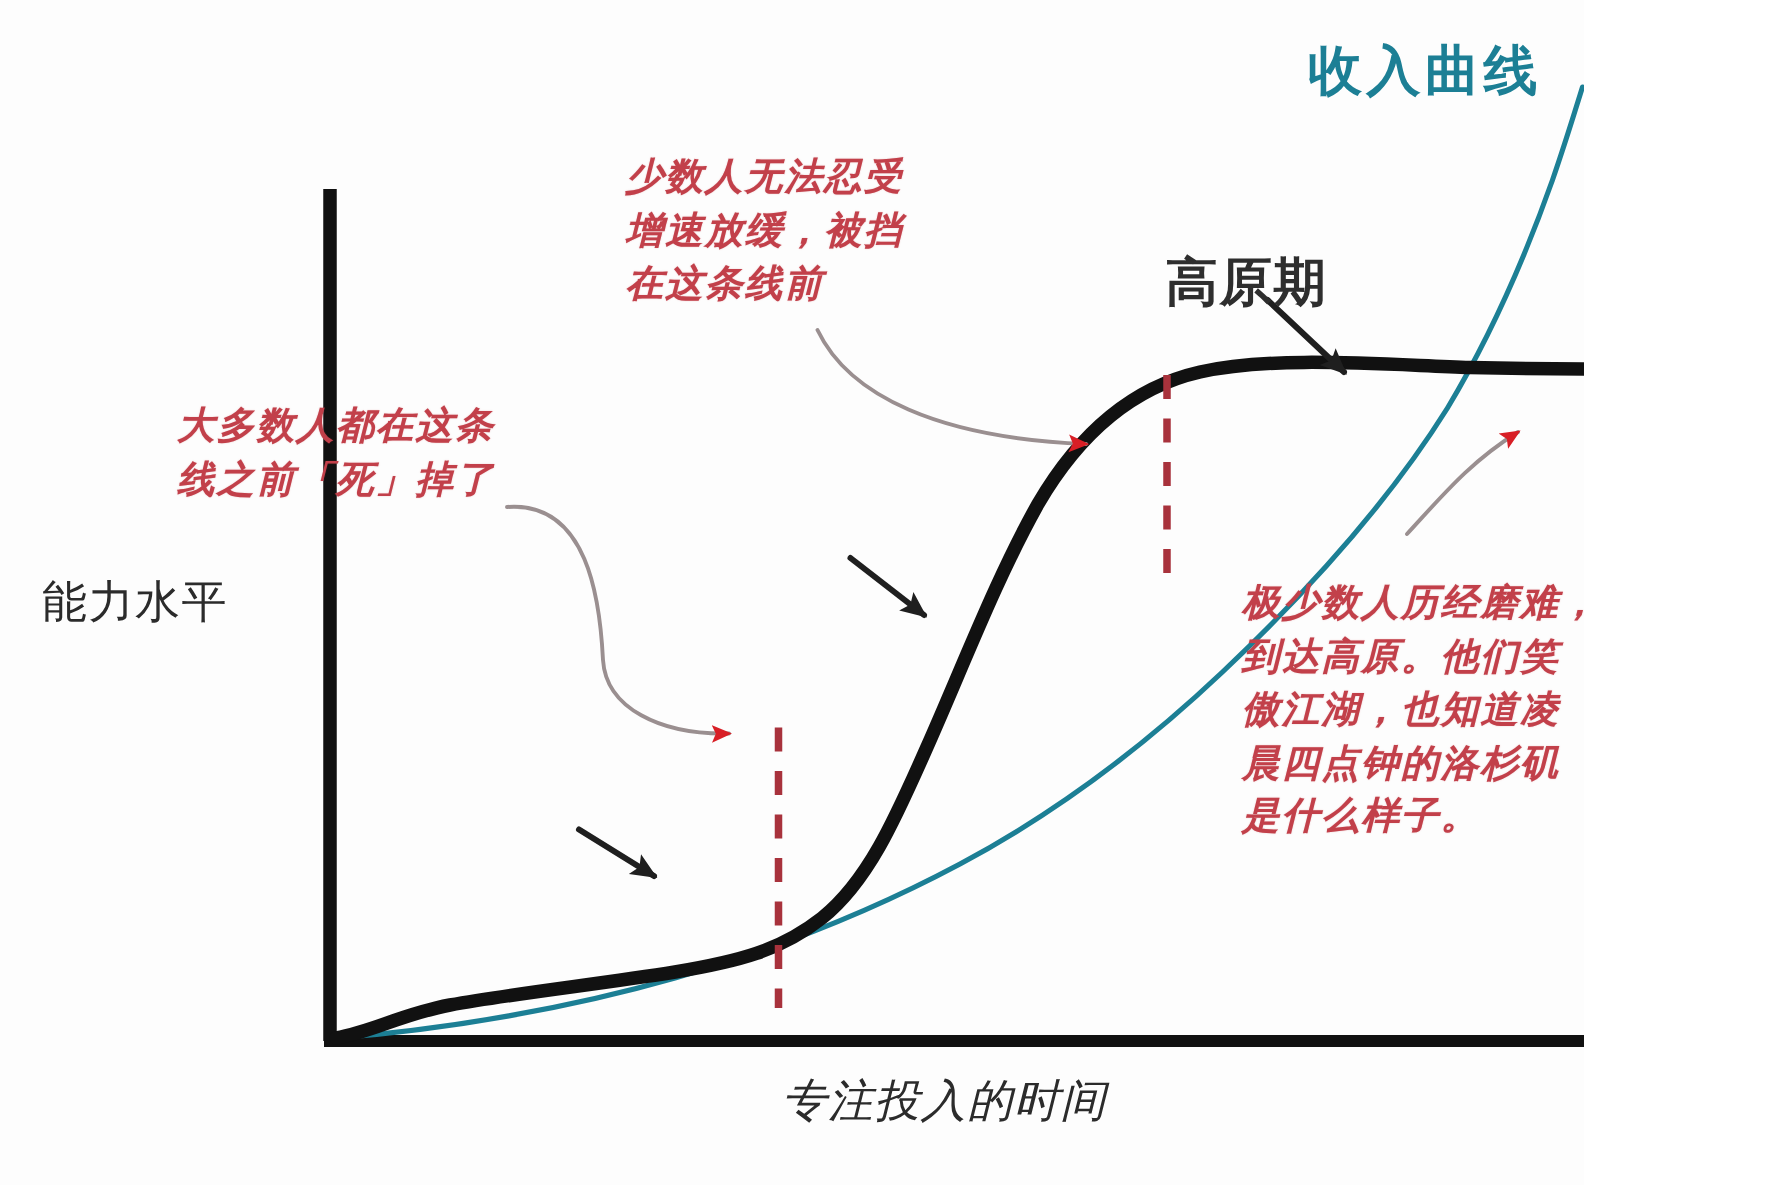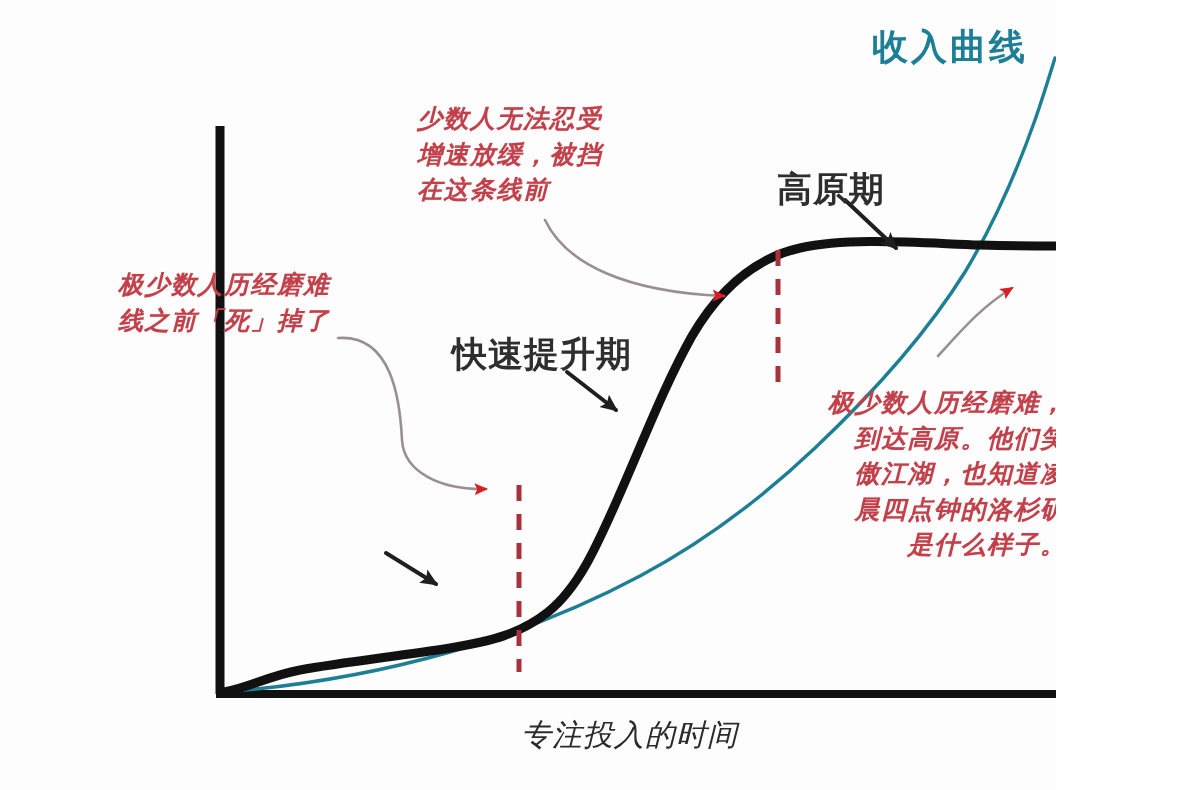--- a/index.html
+++ b/index.html
@@ -110,30 +110,30 @@
 
     <line x1="845" y1="200" x2="896" y2="248" stroke="#1f1f1f" stroke-width="4" stroke-linecap="round" marker-end="url(#arrowBlack)"></line>
   </svg>
 
   <div class="label curve-title" style="left:872px; top:24px;">收入曲线</div>
 
   <div class="label note-red" style="left:417px; top:84px;">少数人无法忍受
 增速放缓，被挡
 在这条线前</div>
 
-  <div class="label note-red" style="left:118px; top:250px;">极少数人历经磨难
+  <div class="label note-red" style="left:118px; top:250px;">大多数人都在这条
 线之前「死」掉了</div>
 
-  <div class="label note-red" style="left:828px; top:368px;text-align:right;">极少数人历经磨难，
+  <div class="label note-red" style="left:828px; top:368px;">极少数人历经磨难，
 到达高原。他们笑
 傲江湖，也知道凌
 晨四点钟的洛杉矶
 是什么样子。</div>
 
   <div class="label stage-label" style="left:777px; top:167px;">高原期</div>
 
-  <div class="label stage-label" style="left:452px; top:332px;">快速提升期</div>
 
 
+  <div class="label axis-label" style="left:28px; top:383px;">能力水平</div>
 
   <div class="label axis-label" style="left:521px; top:716px;font-style:italic;">专注投入的时间</div>
 
 </div>
 
 </body></html>

